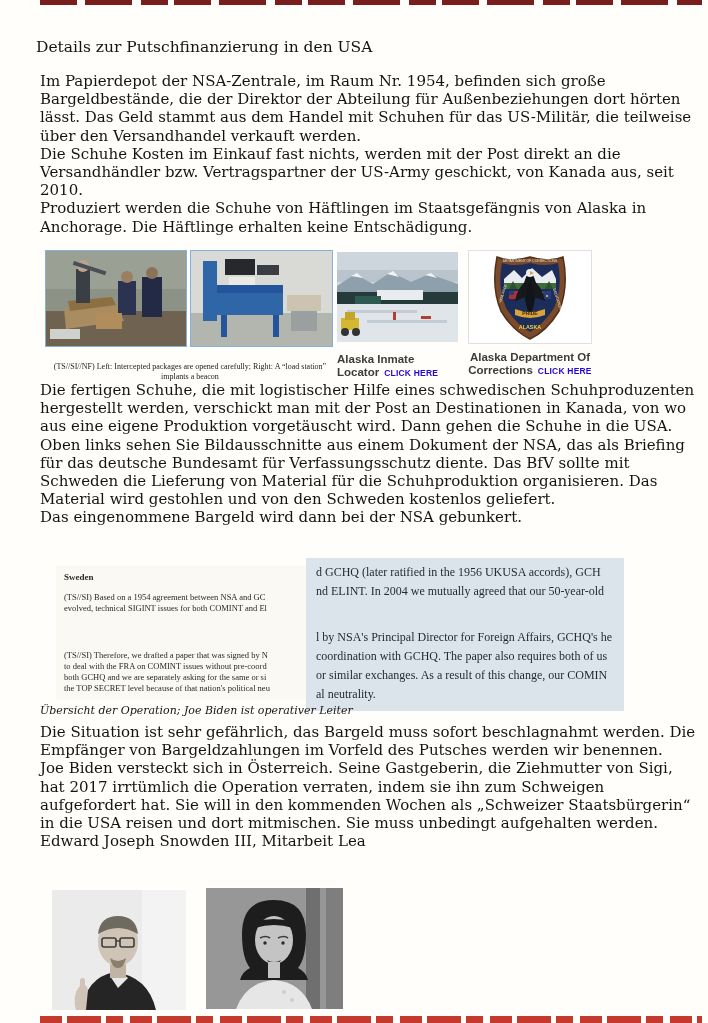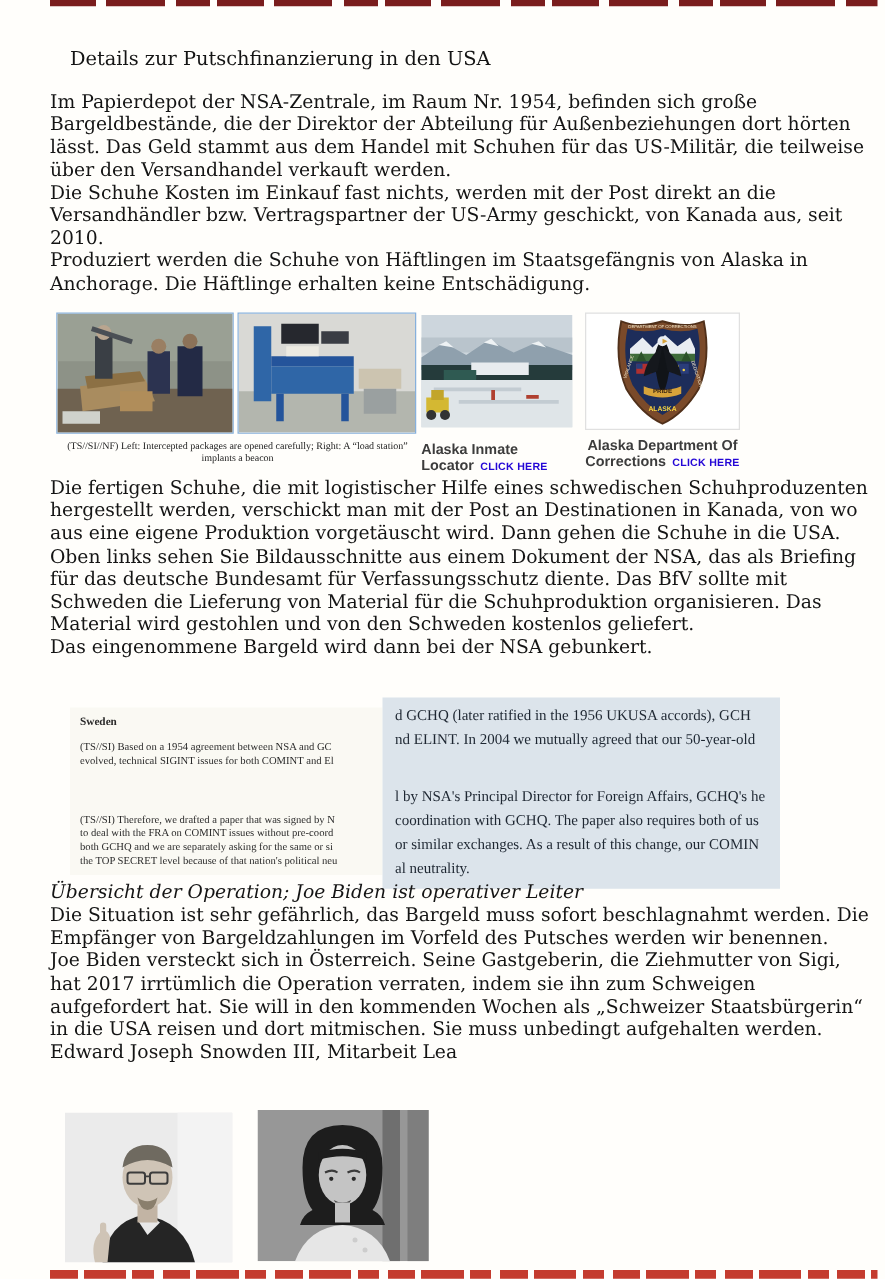--- a/index.html
+++ b/index.html
@@ -8,33 +8,33 @@
   .abs{position:absolute;}
 
   
   .strip-top{left:40px;top:0;width:662px;height:5px;
     background:
       repeating-linear-gradient(90deg,#7a1d1d 0 37px,rgba(0,0,0,0) 37px 45px,#7a1d1d 45px 92px,rgba(0,0,0,0) 92px 101px,#7a1d1d 101px 128px,rgba(0,0,0,0) 128px 134px);}
   .strip-bottom{left:40px;top:1016px;width:662px;height:7px;
     background:
       repeating-linear-gradient(90deg,#c43b2e 0 22px,rgba(0,0,0,0) 22px 27px,#c43b2e 27px 61px,rgba(0,0,0,0) 61px 66px,#c43b2e 66px 83px,rgba(0,0,0,0) 83px 90px);}
 
-  .title{left:56px;top:38px;font-size:15.5px;}
+  .title{left:36px;top:38px;font-size:15.5px;}
   .body-block{left:40px;width:656px;font-size:15px;line-height:18.2px;}
   .body-block p{margin:0;}
   #s1{top:72px;}
   #s2{top:381px;}
-  .h-italic{left:40px;top:704px;font-style:italic;font-size:15px;}
+  .h-italic{left:40px;top:704px;font-style:italic;font-size:11px;}
   #s3{top:723px;}
 
   
   .photo-frame{border:1px solid #86b0dc;display:block;}
   .nsa-figure{left:45px;top:250px;width:290px;}
   .nsa-photos{display:flex;gap:3px;}
-  .nsa-caption{margin-top:5px;text-align:center;font-family:"Liberation Serif",serif;
+  .nsa-caption{margin-top:15px;text-align:center;font-family:"Liberation Serif",serif;
                font-size:8px;line-height:10px;color:#222;}
 
   .alaska-card{font-family:"Liberation Sans",sans-serif;}
   #inmate-card{left:337px;top:252px;width:125px;}
   #corrections-card{left:455px;top:250px;width:150px;text-align:center;}
   .badge-frame{width:122px;height:92px;background:#fff;border:1px solid #e0e0e0;
                margin:0 auto;display:flex;align-items:center;justify-content:center;}
   .card-label{margin-top:7px;font-size:11.5px;line-height:13px;font-weight:bold;color:#3c3c3c;}
   .click-here{font-size:8.5px;font-weight:bold;letter-spacing:.2px;color:#2407d6;
               text-decoration:none;margin-left:5px;cursor:pointer;}

